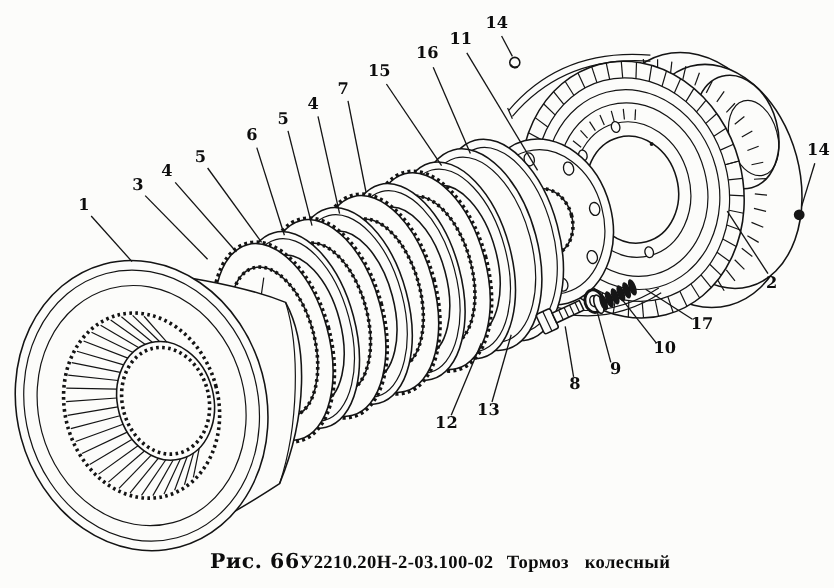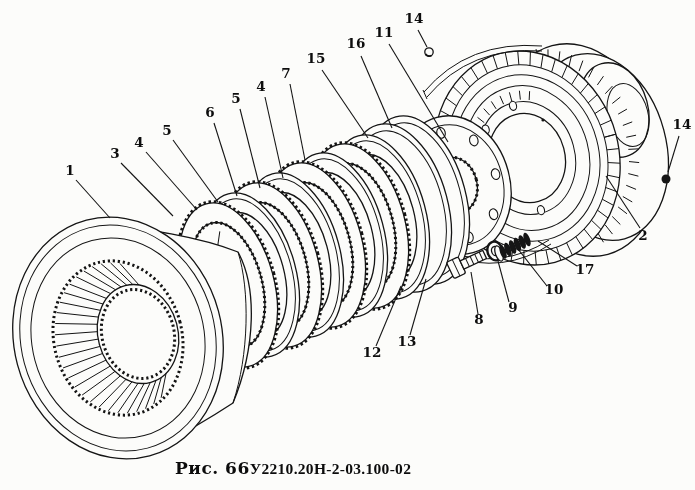--- a/index.html
+++ b/index.html
@@ -365,14 +365,15 @@
       <text class="lbl" x="513" y="312">9</text>
       <text class="lbl" x="479" y="324">8</text>
       <text class="lbl" x="407" y="346">13</text>
       <text class="lbl" x="372" y="357">12</text>
     </g>
   </svg>
 
   <div class="caption">
     <span class="cap-fig">Рис. 66</span>
     <span class="cap-num">У2210.20Н-2-03.100-02</span>
+    <span class="cap-title">Тормоз колесный</span>
   </div>
 </div>
 
 </body></html>

